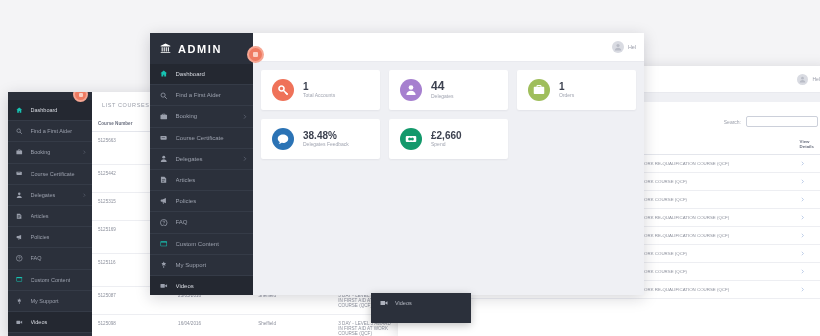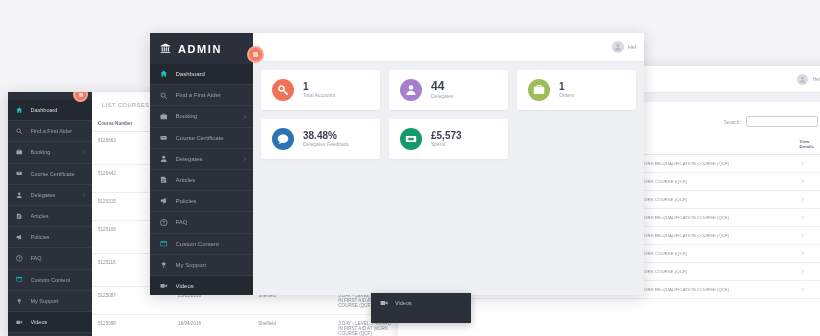--- a/index.html
+++ b/index.html
@@ -588,21 +588,21 @@
           </div>
           <div class="card">
             <span class="circ" style="width:22px;height:22px;background:#13996b">
               <svg width="12" height="12" viewBox="0 0 16 16" fill="#ffffff">
                 <rect x="1" y="4" width="14" height="8" rx="1.4"></rect>
                 <circle cx="6.2" cy="8" r="2" fill="#13996b"></circle>
                 <circle cx="9.8" cy="8" r="2" fill="#13996b"></circle>
               </svg>
             </span>
             <span class="txt">
-              <div class="big" style="font-size:10px;">£5,573</div>
+              <div class="big" style="font-size:10px;">£2,660</div>
               <div class="small" style="font-size:5px;">Spend</div>
             </span>
           </div>
         </div>
       <div style="flex:1 1 auto;background:#eff0f4;"></div>
     </div>
   </div>
   <div class="badge" style="left:97px;top:13px;width:13px;height:13px;">
     <i style="width:5px;height:5px;"></i>
   </div>

